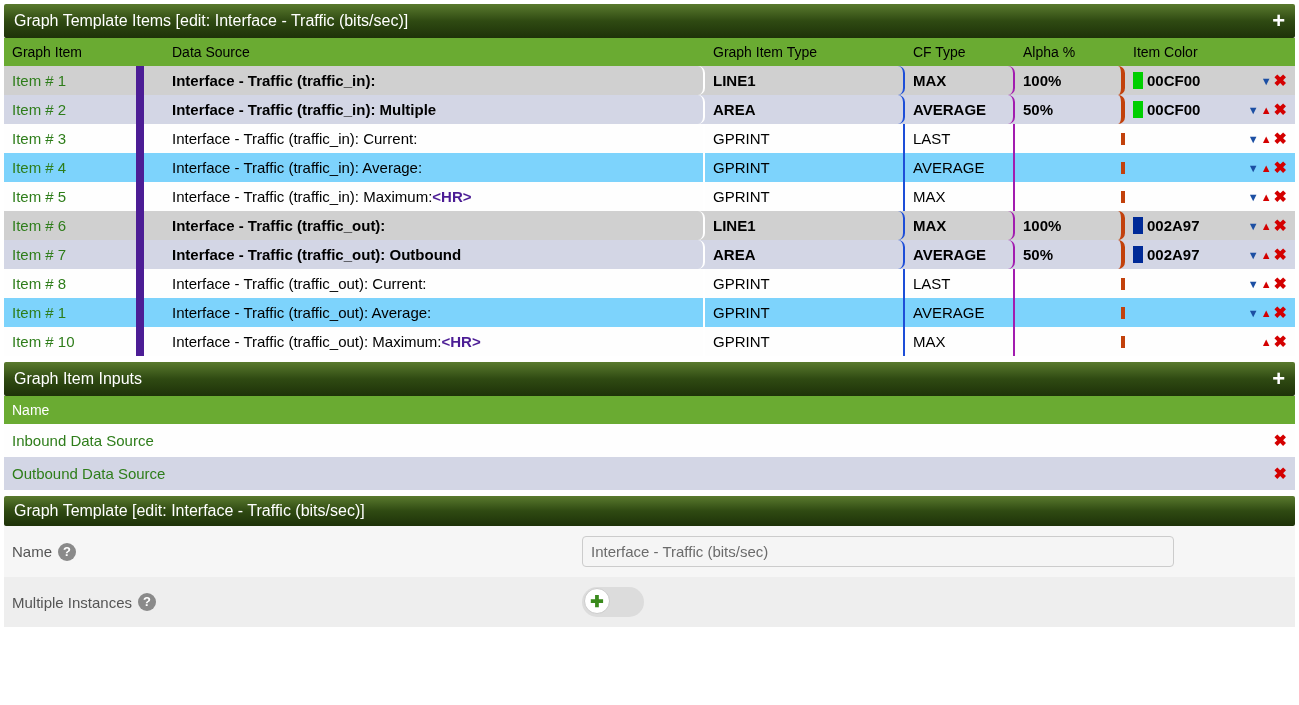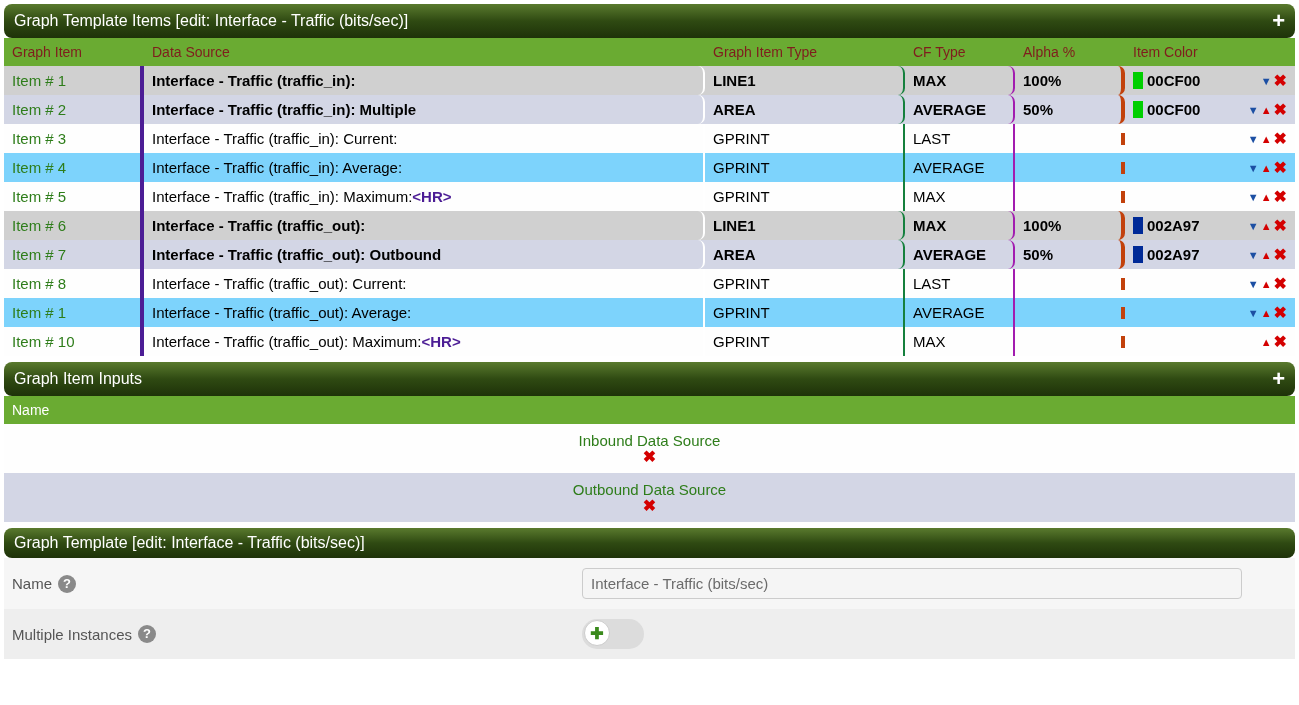--- a/index.html
+++ b/index.html
@@ -11,42 +11,42 @@
     padding: 4px;
   }
   .section-header {
     background: linear-gradient(to bottom, #5a7a2e 0%, #2f4a12 50%, #1e3209 100%);
     color: #fff;
     padding: 6px 10px;
     font-size: 16px;
     display: flex;
     align-items: center;
     justify-content: space-between;
-    border-radius: 8px;
+    border-radius: 2px;
   }
   .plus-icon {
     font-size: 22px;
     font-weight: bold;
     cursor: pointer;
     line-height: 1;
   }
   .col-header-row {
     background: #6aab32;
-    color: #7f1d1d;
+    color: #000000;
     display: flex;
     font-size: 14px;
   }
   .col {
     padding: 6px 8px;
     overflow: hidden;
     white-space: nowrap;
   }
-  .col-itemnum { width: 140px; flex: 0 0 140px; border-right: 4px solid #4c1d95; }
-  .col-datasource { flex: 1; border-right: 2px solid #fff; }
-  .col-itemtype { width: 200px; flex: 0 0 200px; border-right: 2px solid #15803d; }
+  .col-itemnum { width: 140px; flex: 0 0 140px; border-right: 8px solid #4c1d95; }
+  .col-datasource { flex: 1; border-right: 2px solid #fff; margin-left: 20px; }
+  .col-itemtype { width: 200px; flex: 0 0 200px; border-right: 2px solid #1d4ed8; }
   .col-cftype { width: 110px; flex: 0 0 110px; border-right: 2px solid #a21caf; }
   .col-alpha { width: 110px; flex: 0 0 110px; border-right: 4px solid #c2410c; }
   .col-color { width: 170px; flex: 0 0 170px; display:flex; align-items:center; }
   .col-header-row .col { border-right: none; }
   .data-row {
     display: flex;
     align-items: center;
     font-size: 15px;
   }
   .row-white  { background: #fefefe; }
@@ -70,21 +70,20 @@
   .arrow-down { color:#1c4fa3; font-size:11px; cursor:pointer;}
   .arrow-up   { color:#d40000; font-size:11px; cursor:pointer;}
   .delete-x   { color:#d40000; font-size:16px; font-weight:bold; cursor:pointer; line-height:1;}
   .inputs-header-row {
     background: #6aab32; color:#fff; padding:6px 8px;
   }
   .input-row {
     display:flex; align-items:center;
     padding:8px 8px;
     font-size:15px;
-    flex-direction:column;
   }
   .input-row .item-link { flex:1; }
   .form-row {
     display:flex; align-items:center;
     padding:10px 8px;
     font-size:15px;
     color:#555;
   }
   .form-row.alt { background:#eeeeee; }
   .form-label {
@@ -92,21 +91,21 @@
     display:flex; align-items:center; gap:6px;
   }
   .help-icon {
     width:18px; height:18px; border-radius:50%;
     background:#8a8a8a; color:#fff;
     font-size:13px; line-height:18px; text-align:center;
     font-weight:bold;
     cursor:pointer;
   }
   .text-input {
-    width: 660px;
+    width: 592px;
     padding:6px 8px;
     font-size:15px;
     border:1px solid #ccc;
     border-radius:4px;
     background:#f5f5f5;
     color:#6b6b6b;
   }
   .toggle {
     width:62px; height:30px; border-radius:15px;
     background:#dcdcdc;

